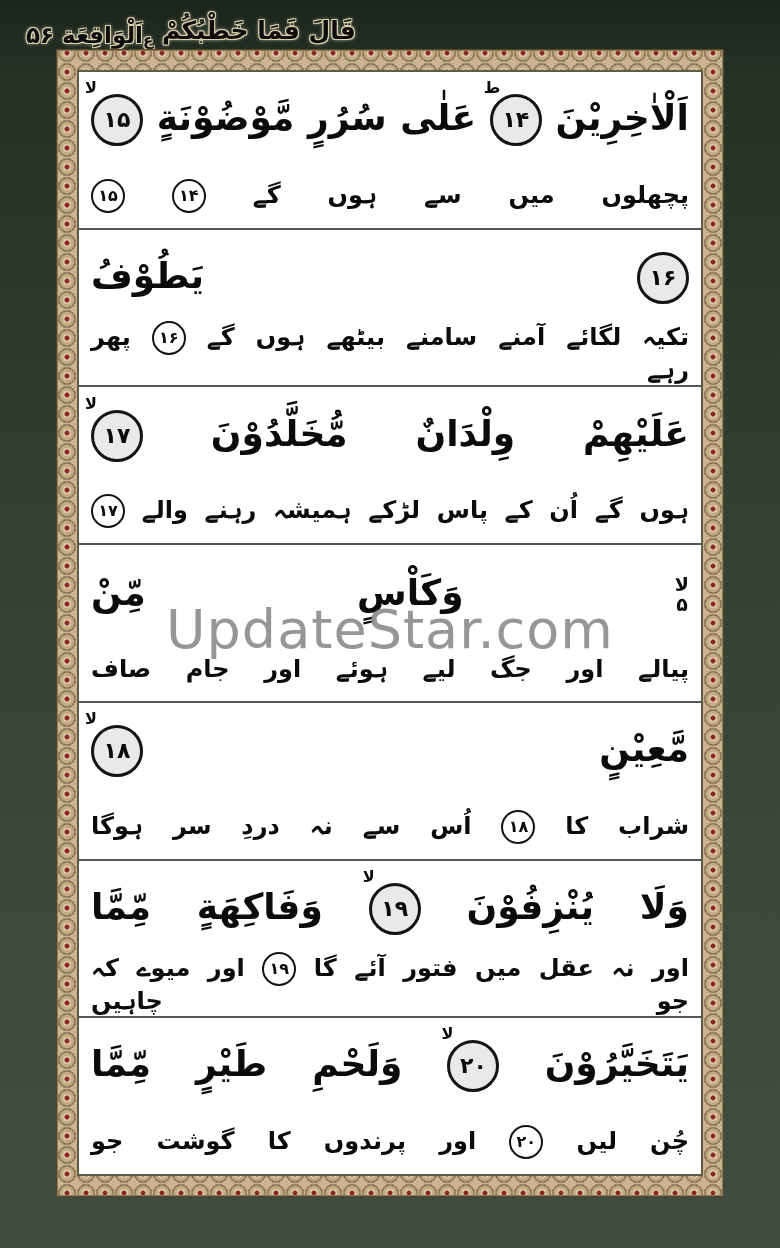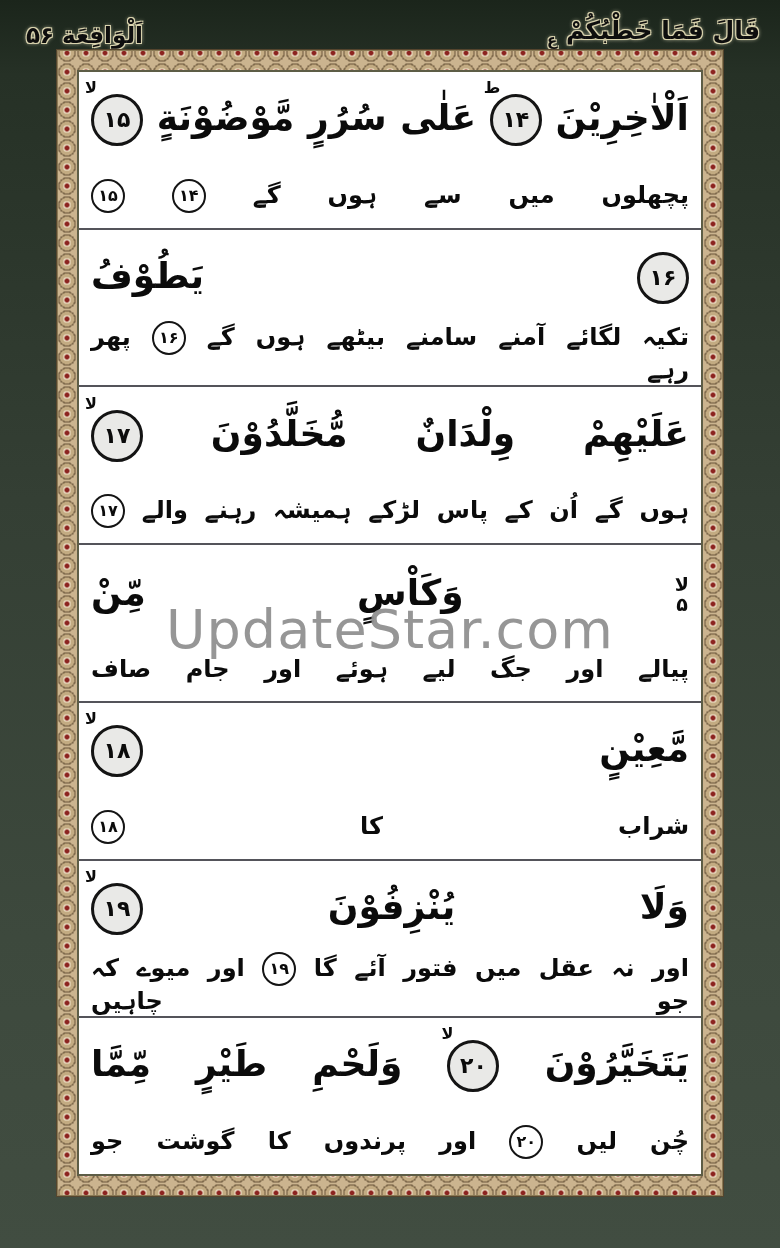--- a/index.html
+++ b/index.html
@@ -5,21 +5,21 @@
   html,body{margin:0;padding:0;}
   body{
     width:780px;height:1248px;position:relative;overflow:hidden;
     background:linear-gradient(180deg,#1b251b 0%,#263126 6%,#343f34 40%,#3d493d 75%,#414d41 100%);
     font-family:"DejaVu Sans",sans-serif;
   }
 
   
   .header-strip{
     position:absolute;top:0;left:0;width:780px;height:50px;
-    display:flex;justify-content:space-between;align-items:flex-end;
+    display:flex;justify-content:flex-start;align-items:flex-end;
     padding:0 20px 2px 26px;box-sizing:border-box;
   }
   .header-title{
     direction:rtl;font-size:25px;font-weight:bold;color:#0e0e0e;line-height:1.1;
     text-shadow:1px 1px 0 #d9d3ae,-1px -1px 0 #d9d3ae,1px -1px 0 #d9d3ae,-1px 1px 0 #d9d3ae,0 0 4px #eee8c8;
     white-space:nowrap;
   }
   .header-title.left{font-size:23px;}
   .ruku-mark{font-size:15px;vertical-align:sub;}
 
@@ -143,29 +143,29 @@
       <div class="verse-row">
         <div class="line line-arabic">
           <div class="line-inner"><span>مَّعِيْنٍ</span> <span class="medallion m-arabic">
               <span class="num">۱۸</span>
               <span class="waqf-mark">لا</span>
             </span> </div>
         </div>
         <div class="line line-urdu">
           <div class="line-inner"><span>شراب کا</span> <span class="medallion m-urdu">
               <span class="num">۱۸</span>
-            </span> </div>
+            </span> <span>اُس سے نہ دردِ سر ہوگا</span></div>
         </div>
       </div>
       <div class="verse-row">
         <div class="line line-arabic">
           <div class="line-inner"><span>وَلَا يُنْزِفُوْنَ</span> <span class="medallion m-arabic">
               <span class="num">۱۹</span>
               <span class="waqf-mark">لا</span>
-            </span> </div>
+            </span> <span>وَفَاكِهَةٍ مِّمَّا</span></div>
         </div>
         <div class="line line-urdu">
           <div class="line-inner"><span>اور نہ عقل میں فتور آئے گا</span> <span class="medallion m-urdu">
               <span class="num">۱۹</span>
             </span> <span>اور میوے کہ جو چاہیں</span></div>
         </div>
       </div>
       <div class="verse-row">
         <div class="line line-arabic">
           <div class="line-inner"><span>يَتَخَيَّرُوْنَ</span> <span class="medallion m-arabic">

